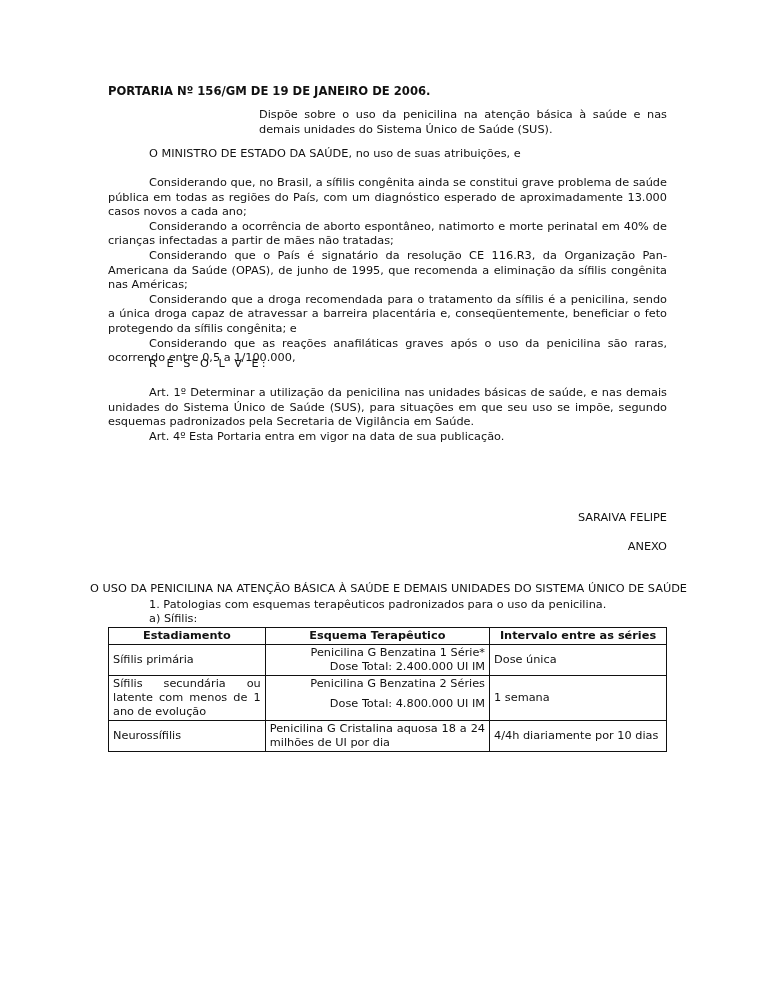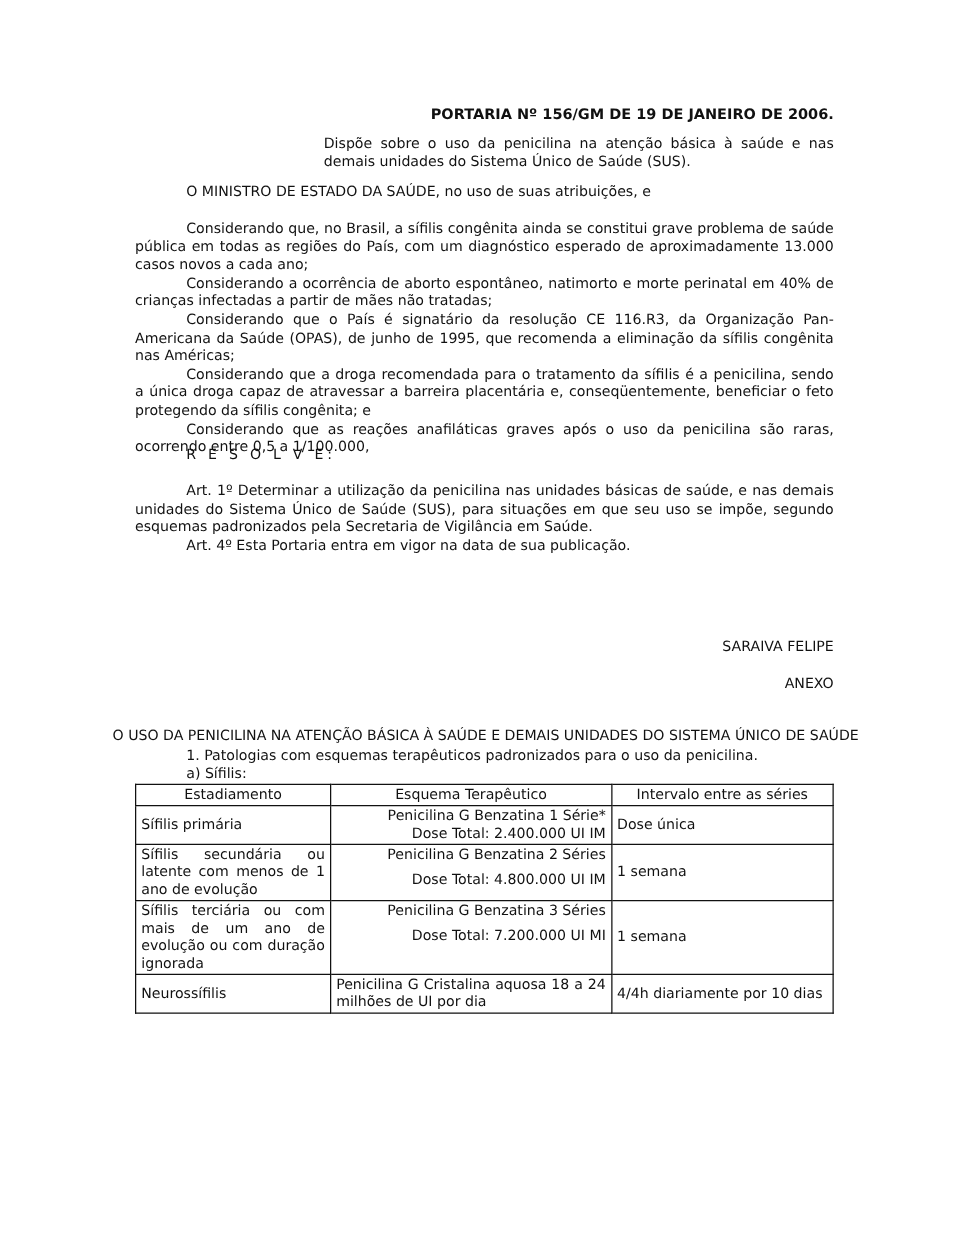--- a/index.html
+++ b/index.html
@@ -1,29 +1,29 @@
 <!DOCTYPE html>
 <html><head>
 <meta charset="utf-8">
 <style>
   html, body { margin: 0; padding: 0; background: #ffffff; }
   body { width: 768px; height: 994px; position: relative; overflow: hidden;
          font-family: "DejaVu Sans", "Liberation Sans", sans-serif; color: #111; }
   .page { position: absolute; left: 108px; top: 0; width: 559px; font-size: 11.3px; line-height: 14.6px; }
-  .title { position: absolute; top: 84px; left: 0; width: 559px; text-align: right; font-weight: bold; font-size: 11.6px; }
+  .title { position: absolute; top: 84px; left: 0; width: 559px; text-align: left; font-weight: bold; font-size: 11.6px; }
   .ementa { position: absolute; top: 108px; left: 151px; width: 408px; text-align: justify; }
   .p { text-align: justify; }
   .indent { text-indent: 41px; }
   .block { position: absolute; left: 0; width: 559px; }
   .center { text-align: right; }
   .resolve { letter-spacing: 3px; padding-left: 41px; }
   .sub { padding-left: 41px; }
   table.tbl { position: absolute; top: 627px; left: 0; width: 559px; border-collapse: collapse; font-size: 11.3px; line-height: 14px; }
   table.tbl td, table.tbl th { border: 1px solid #111; padding: 1px 4px; vertical-align: middle; }
-  table.tbl th { font-weight: normal; text-align: center; }
+  table.tbl th { font-weight: bold; text-align: center; }
   .c1 { width: 155px; text-align: justify; }
   .c2 { width: 194px; text-align: right; }
   .c3 { width: 180px; }
   .gap { display: block; height: 6px; }
   .just { text-align: justify; }
 </style>
 </head>
 <body>
 
 <div class="page">
@@ -72,28 +72,19 @@
     <tr>
       <td class="c1">Sífilis secundária ou latente com menos de 1 ano de evolução</td>
       <td class="c2" style="vertical-align:top;padding-left:40px;">
         <div>Penicilina G Benzatina 2 Séries</div>
         <span class="gap"></span>
         <div>Dose Total: 4.800.000 UI IM</div>
       </td>
       <td class="c3">1 semana</td>
     </tr>
     <tr>
-      <td class="c1">Sífilis terciária ou com mais de um ano de evolução ou com duração ignorada</td>
-      <td class="c2" style="vertical-align:top;">
-        <div>Penicilina G Benzatina 3 Séries</div>
-        <span class="gap"></span>
-        <div>Dose Total: 7.200.000 UI MI</div>
-      </td>
-      <td class="c3">1 semana</td>
-    </tr>
-    <tr>
       <td class="c1">Neurossífilis</td>
       <td class="c2 just">Penicilina G Cristalina aquosa 18 a 24 milhões de UI por dia</td>
       <td class="c3 just">4/4h diariamente por 10 dias</td>
     </tr>
   </tbody>
     </table>
 </div>
 
 </body></html>

